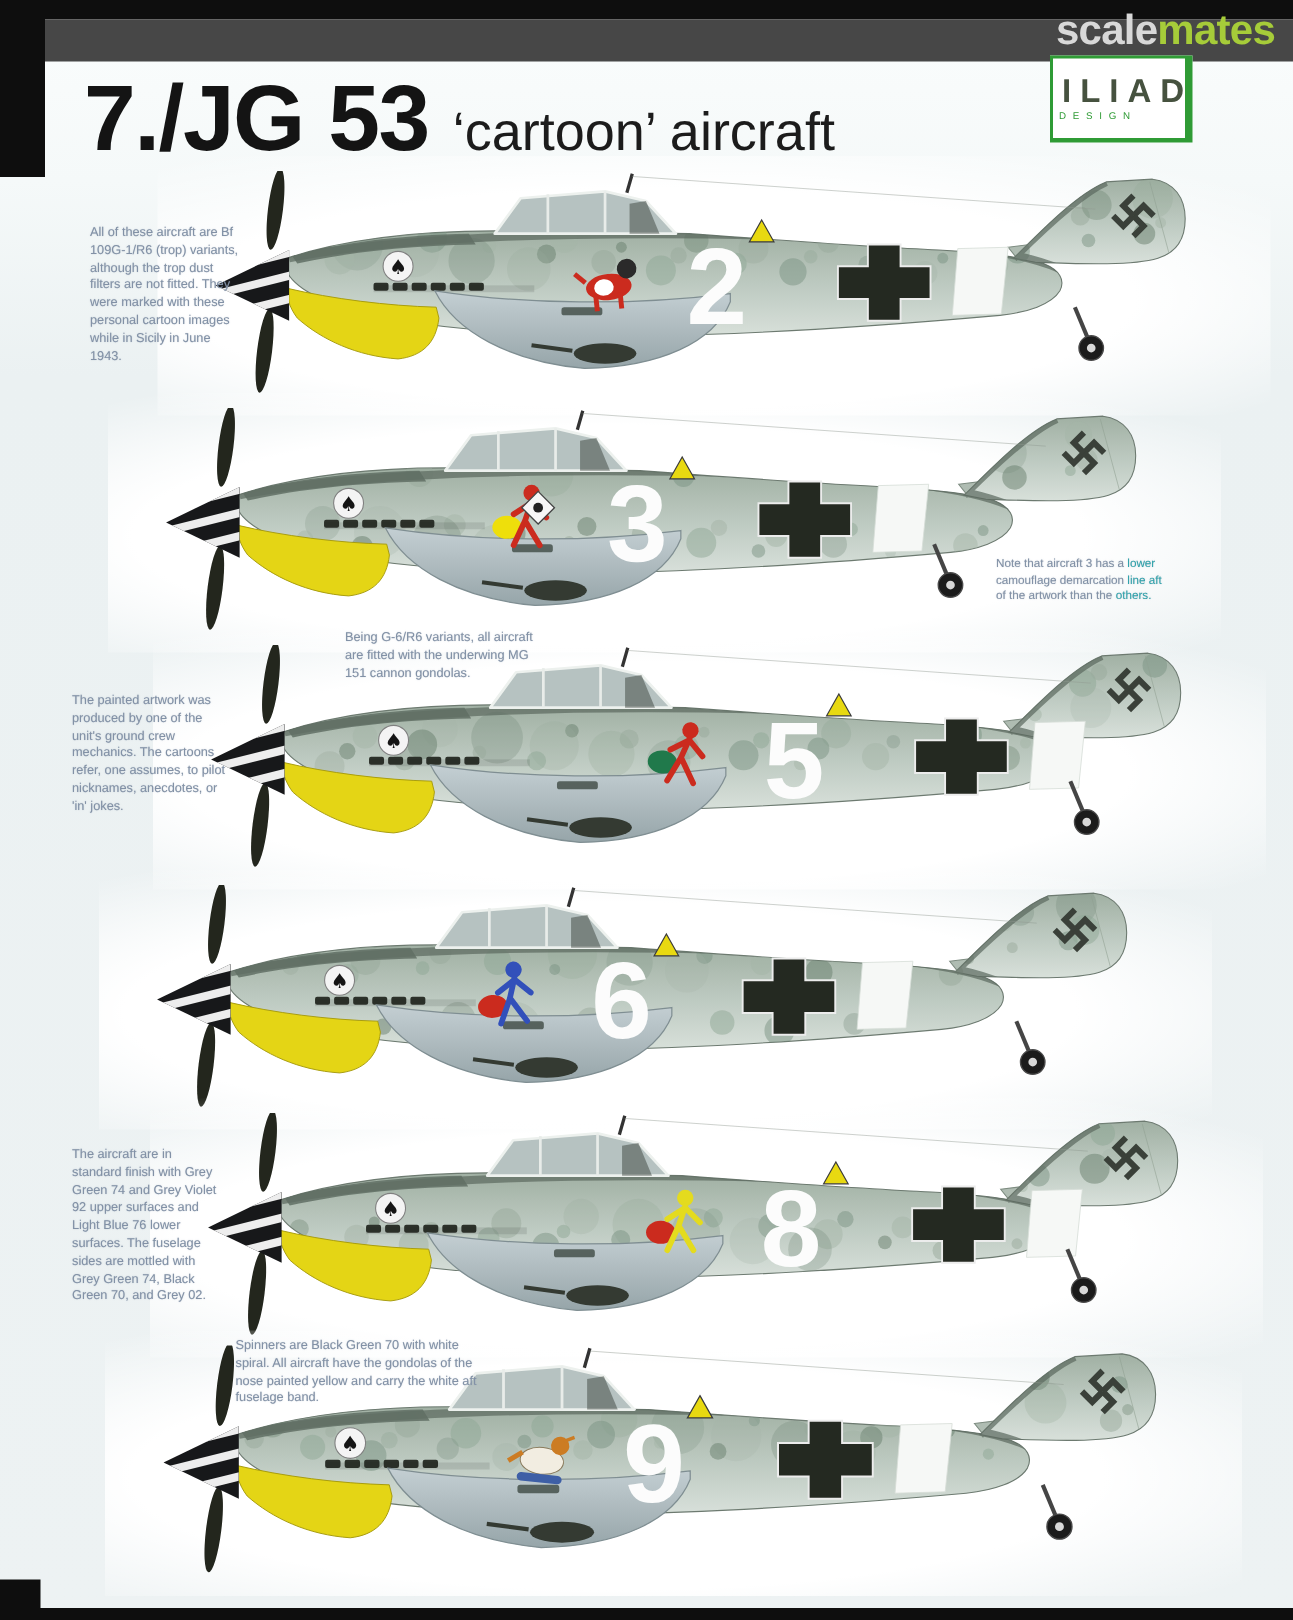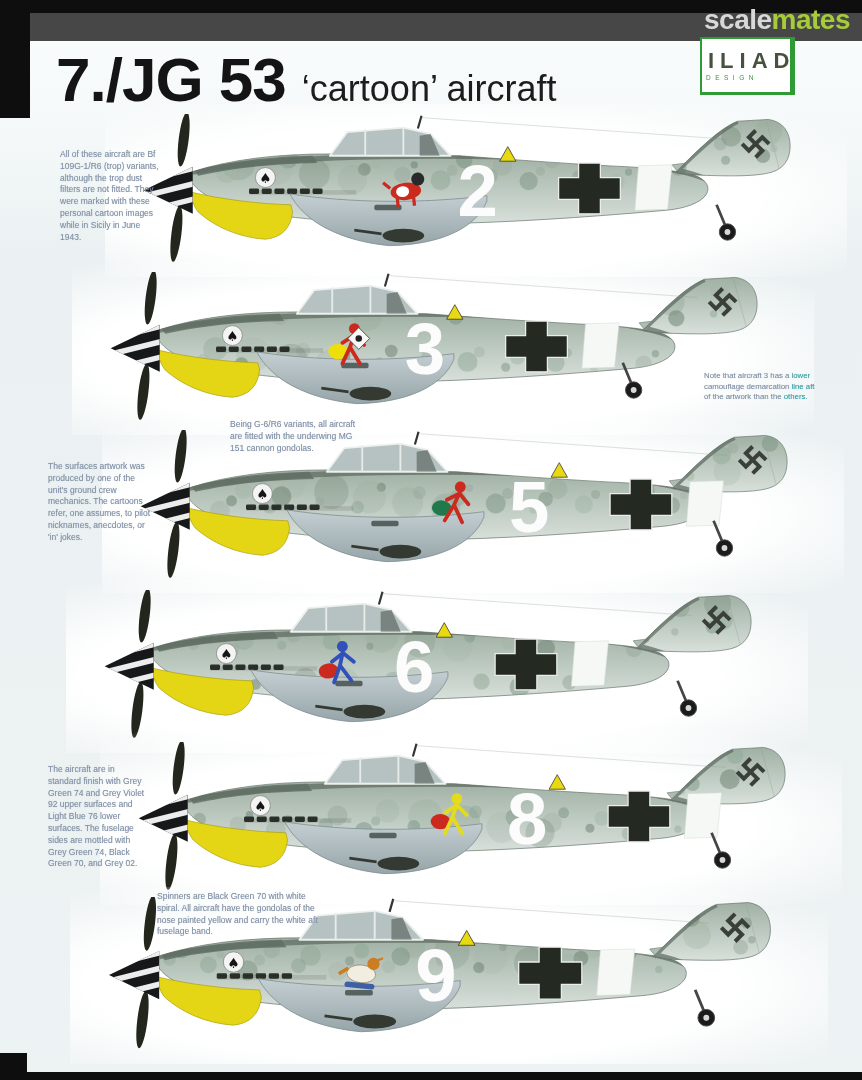--- a/index.html
+++ b/index.html
@@ -31,21 +31,21 @@
   #row-2{left:128px;top:430px;}
   #row-3{left:92px;top:590px;}
   #row-4{left:126px;top:742px;}
   #row-5{left:96px;top:897px;width:706px;height:157px;}
   
   .note{position:absolute;font-size:8.5px;line-height:11.8px;color:#8291a6;
         text-shadow:0 0 .8px rgba(130,145,166,.55);z-index:5;}
   .note .nl{white-space:nowrap;}
   .note .hl{color:#2ea3ab;}
   #note-intro{left:60px;top:129px;width:120px;margin-top:20px;}
-  #note-demarcation{left:664px;top:371px;width:108px;font-size:7.8px;line-height:10.6px;margin-left:40px;}
+  #note-demarcation{left:664px;top:371px;width:108px;font-size:7.8px;line-height:10.6px;}
   #note-gondolas{left:230px;top:419px;width:175px;}
   #note-artwork{left:48px;top:461px;width:124px;}
   #note-finish{left:48px;top:764px;width:126px;}
   #note-spinners{left:157px;top:891px;width:218px;}
   
   .bottom-bar{position:absolute;left:0;right:0;bottom:0;height:8px;background:#0e0e0e;}
   .corner-bl{position:absolute;left:0;bottom:0;width:27px;height:27px;background:#0e0e0e;}
 </style>
 </head>
 <body>
@@ -839,21 +839,21 @@
       <div class="nl"><span>Note that aircraft 3 has a </span><span class="hl">lower</span></div>
       <div class="nl"><span>camouflage demarcation </span><span class="hl">line aft</span></div>
       <div class="nl"><span>of the artwork than the </span><span class="hl">others.</span></div>
     </div>
   <div class="note" id="note-gondolas">
       <div class="nl">Being G-6/R6 variants, all aircraft</div>
       <div class="nl">are fitted with the underwing MG</div>
       <div class="nl">151 cannon gondolas.</div>
     </div>
   <div class="note" id="note-artwork">
-      <div class="nl">The surfaces artwork was</div>
+      <div class="nl">The painted artwork was</div>
       <div class="nl">produced by one of the</div>
       <div class="nl">unit's ground crew</div>
       <div class="nl">mechanics. The cartoons</div>
       <div class="nl">refer, one assumes, to pilot</div>
       <div class="nl">nicknames, anecdotes, or</div>
       <div class="nl">'in' jokes.</div>
     </div>
   <div class="note" id="note-finish">
       <div class="nl">The aircraft are in</div>
       <div class="nl">standard finish with Grey</div>

